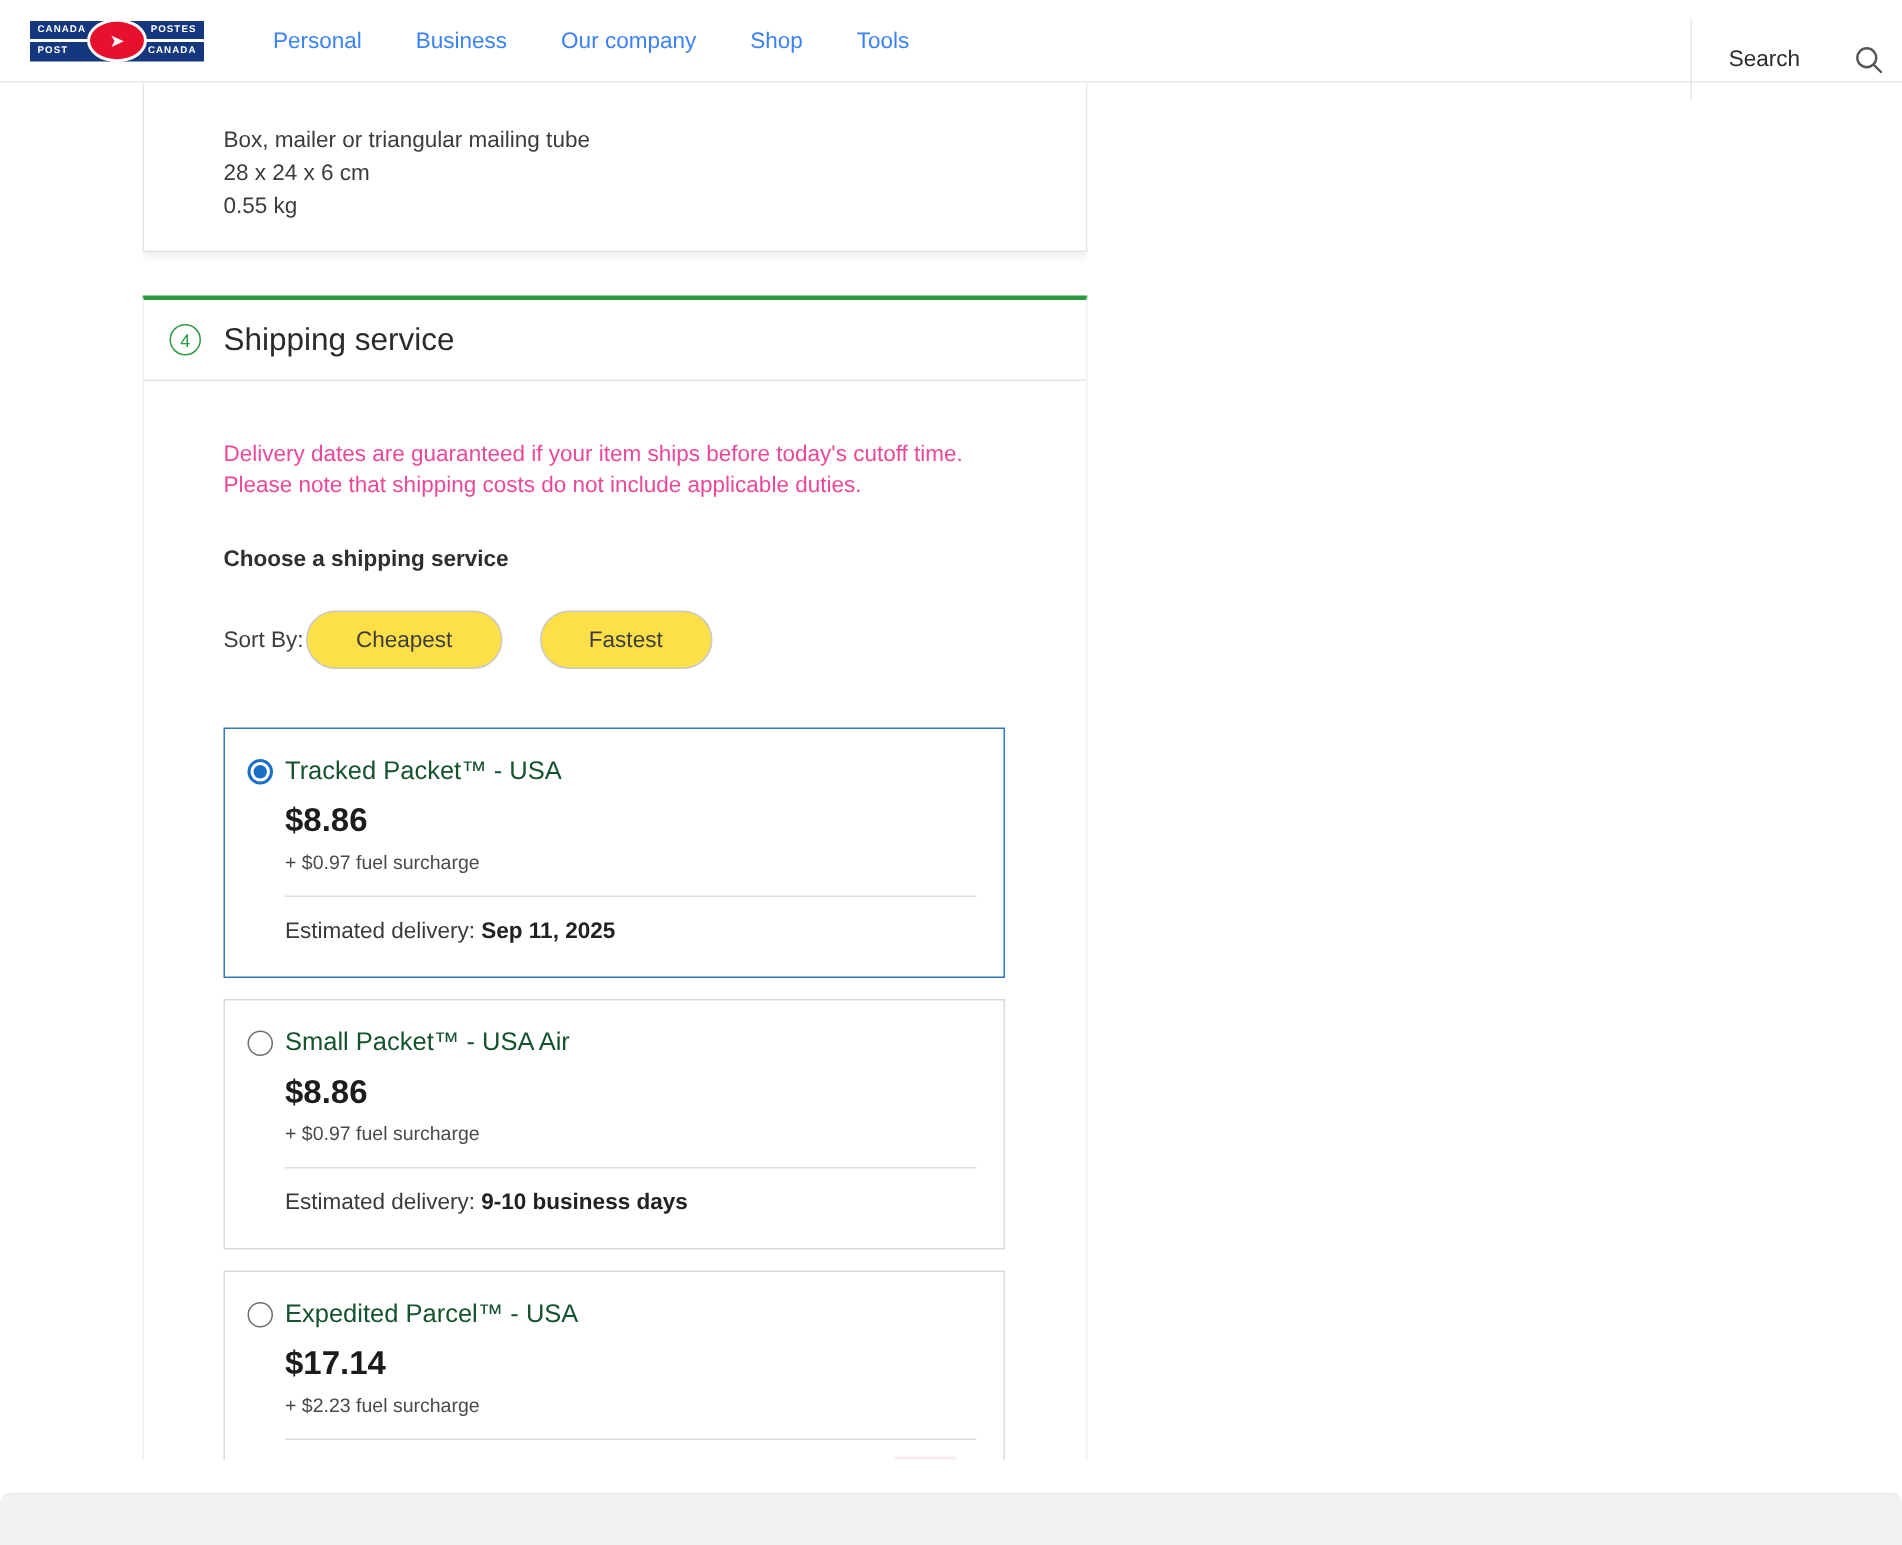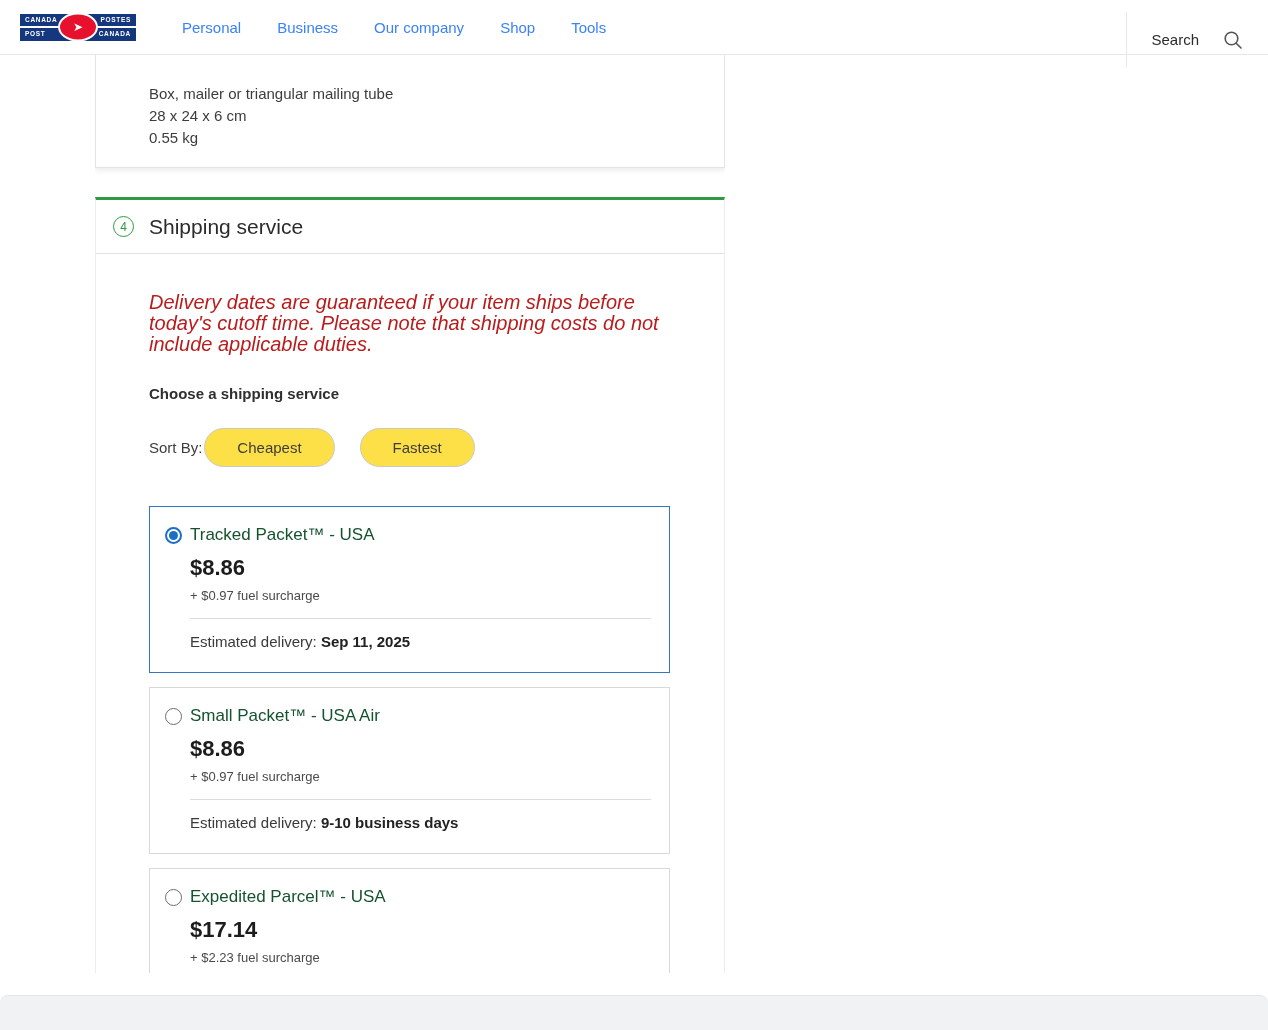--- a/index.html
+++ b/index.html
@@ -30,21 +30,21 @@
     width:40px; height:29px; background:#e8112d; border-radius:50%;
     border:2.5px solid #fff; display:flex; align-items:center; justify-content:center;
   }
   .logo-emblem .chev { color:#fff; font-size:12px; line-height:1; transform:translateY(-0.5px); }
 
   .nav { display:flex; gap:36px; margin-left:46px; font-size:15px; color:#333; }
   .nav a { text-decoration:none; color:#3b82f6; cursor:pointer; }
 
   .header-right {
     margin-left:auto; height:55px; display:flex; align-items:center;
-    border-left:1px solid #e7e7e7; padding-left:24px; padding-right:25px; gap:24px;margin-top:25px;
+    border-left:1px solid #e7e7e7; padding-left:24px; padding-right:12px; gap:36px;margin-top:25px;
   }
   .search-label { font-size:15px; color:#2b2b2b; cursor:pointer; }
   .search-icon { cursor:pointer; display:flex; }
 
   
   .main-col {
     position:absolute; left:95px; top:55px; width:630px; height:918px;
     overflow:hidden;
   }
 
@@ -66,21 +66,21 @@
     padding-left:17px; border-bottom:1px solid #e3e3e3;
   }
   .step-circle {
     width:21px; height:21px; border:1.5px solid #2e9b43; border-radius:50%;
     color:#2e9b43; font-size:12px; display:flex; align-items:center; justify-content:center;
     flex:0 0 auto;
   }
   .section-title { font-size:21px; font-weight:400; color:#2b2b2b; margin-left:15px; }
 
   .section-body { padding:38px 55px 0 53px; }
-  .desc { font-size:20px; line-height:21px; color:#b91c1c; width:535px;font-style:italic; }
+  .desc { font-size:15px; line-height:21px; color:#ec4899; width:535px; }
   .choose { font-size:15px; font-weight:bold; color:#2f2f2f; margin-top:30px; }
 
   .sort-row { display:flex; align-items:center; margin-top:26px; }
   .sort-label { font-size:15px; color:#3d3d3d; margin-right:2px; }
   .pill {
     height:39px; padding:0 32px; border:1px solid #c9c9c9; border-radius:20px;
     background:#fde047; font-size:15px; color:#3d3d3d; cursor:pointer;
     font-family:"Liberation Sans", sans-serif;
   }
   .pill + .pill { margin-left:25px; }

